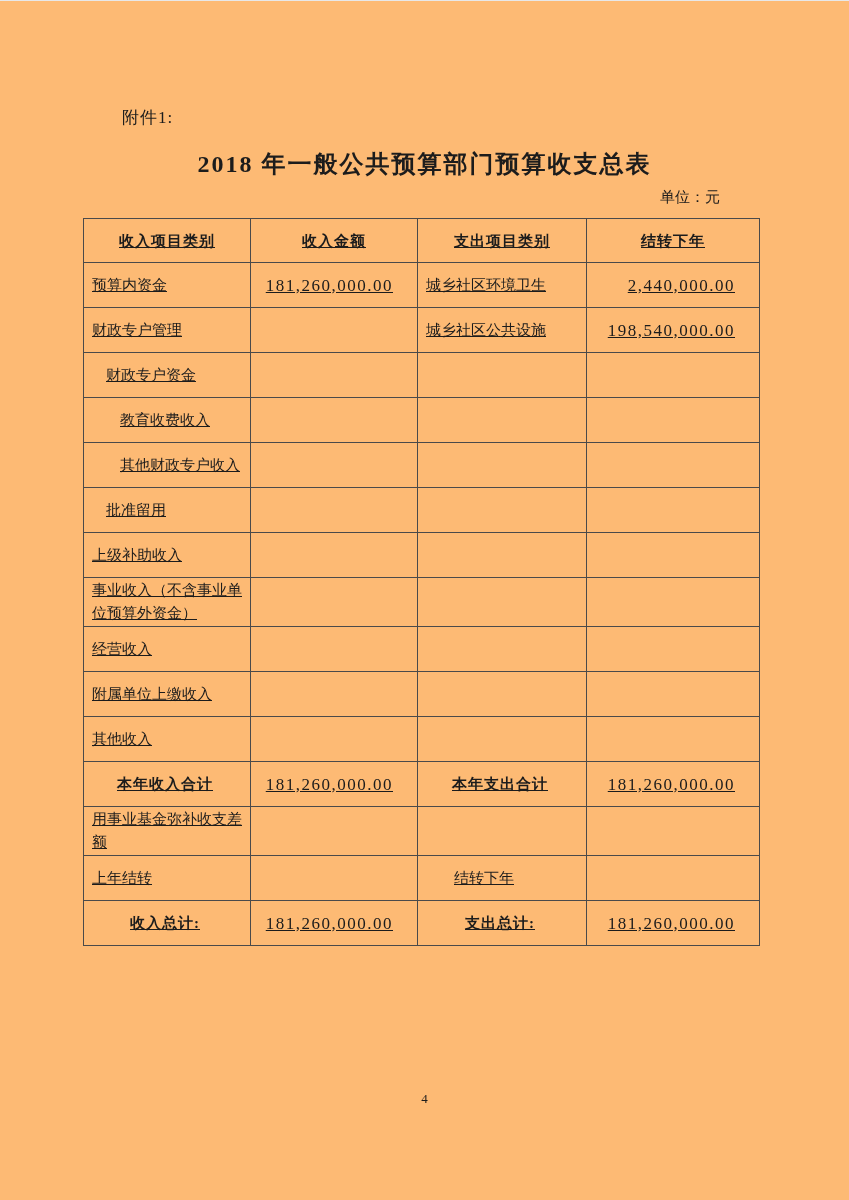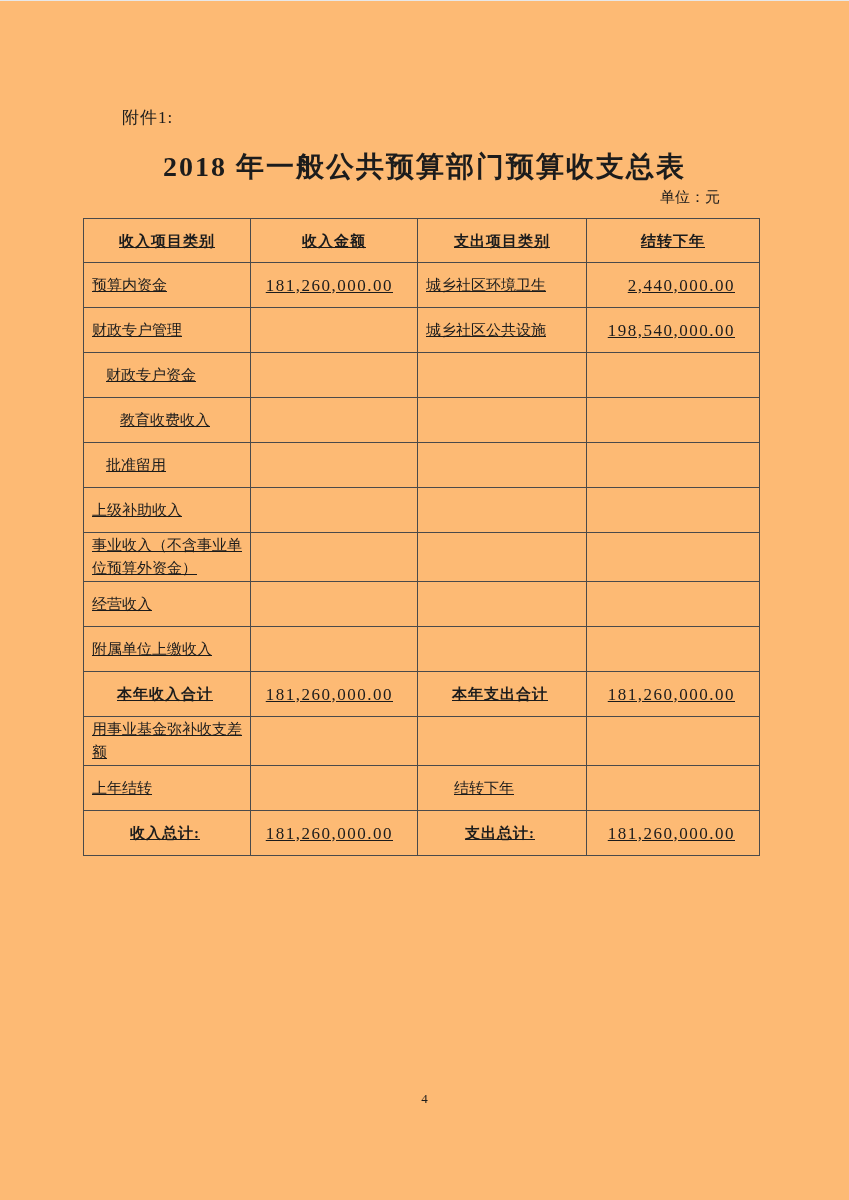--- a/index.html
+++ b/index.html
@@ -18,21 +18,21 @@
     left: 122px;
     top: 105px;
     font-size: 17px;
     letter-spacing: 1px;
   }
   .doc-title {
     position: absolute;
     left: 0; right: 0;
     top: 147px;
     text-align: center;
-    font-size: 28px;
+    font-size: 24px;
     font-weight: bold;
     letter-spacing: 2px;
   }
   .unit-note {
     position: absolute;
     top: 187px;
     right: 129px;
     font-size: 15px;
   }
   table.budget-table {
@@ -130,20 +130,26 @@
           <td class="item"></td>
           <td class="amount"></td>
         </tr>
         <tr>
           <td class="item" style="padding-left: 36px;">教育收费收入</td>
           <td class="amount"></td>
           <td class="item"></td>
           <td class="amount"></td>
         </tr>
         <tr>
+          <td class="item" style="padding-left: 36px;">其他财政专户收入</td>
+          <td class="amount"></td>
+          <td class="item"></td>
+          <td class="amount"></td>
+        </tr>
+        <tr>
           <td class="item" style="padding-left: 22px;">批准留用</td>
           <td class="amount"></td>
           <td class="item"></td>
           <td class="amount"></td>
         </tr>
         <tr>
           <td class="item">上级补助收入</td>
           <td class="amount"></td>
           <td class="item"></td>
           <td class="amount"></td>
@@ -155,20 +161,26 @@
           <td class="amount"></td>
         </tr>
         <tr>
           <td class="item">经营收入</td>
           <td class="amount"></td>
           <td class="item"></td>
           <td class="amount"></td>
         </tr>
         <tr>
           <td class="item">附属单位上缴收入</td>
+          <td class="amount"></td>
+          <td class="item"></td>
+          <td class="amount"></td>
+        </tr>
+        <tr>
+          <td class="item">其他收入</td>
           <td class="amount"></td>
           <td class="item"></td>
           <td class="amount"></td>
         </tr>
         <tr>
           <td class="item total-label">本年收入合计</td>
           <td class="amount">181,260,000.00</td>
           <td class="item total-label">本年支出合计</td>
           <td class="amount">181,260,000.00</td>
         </tr>

